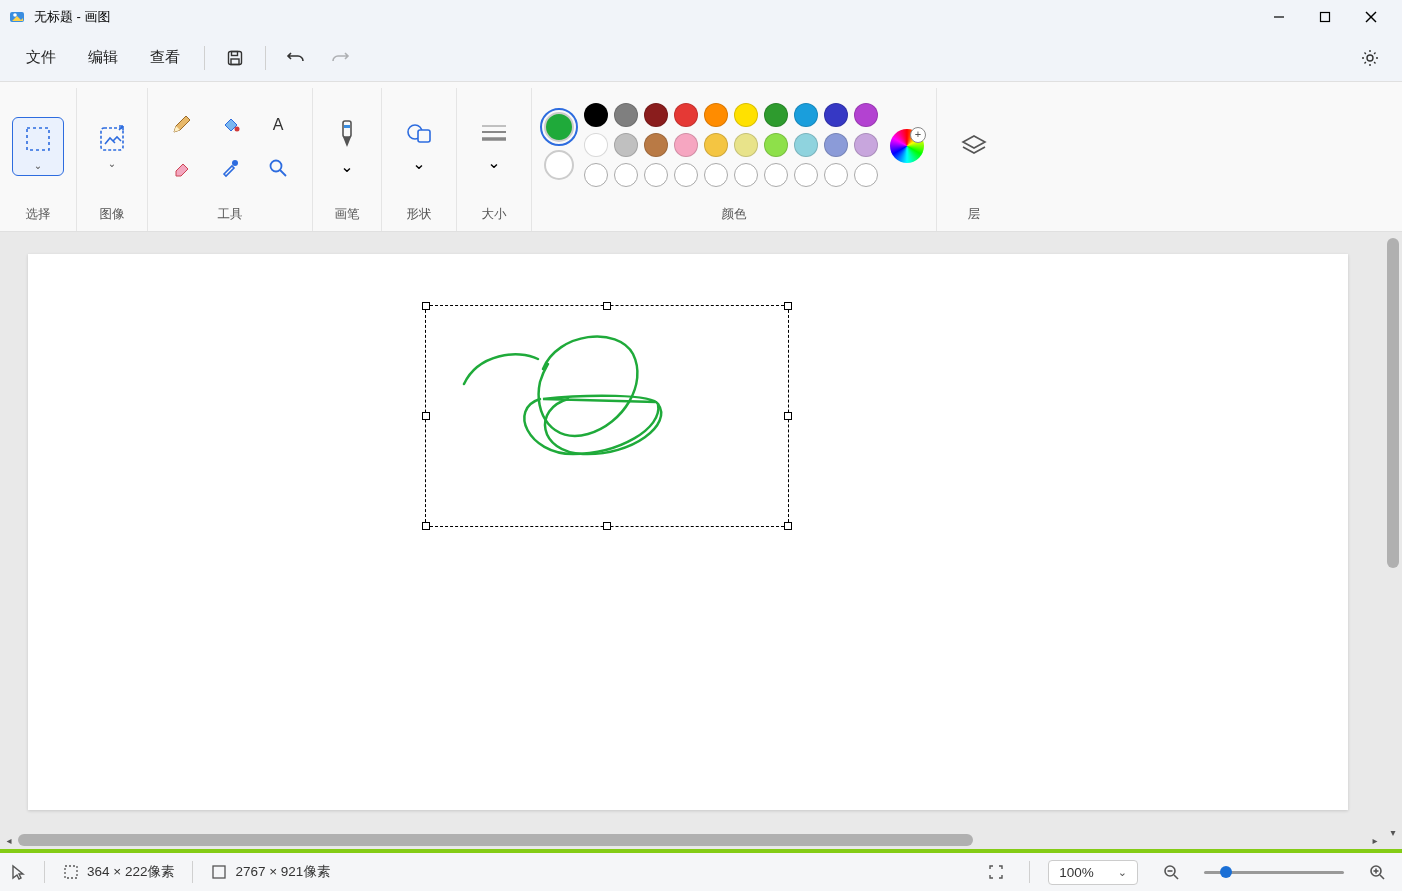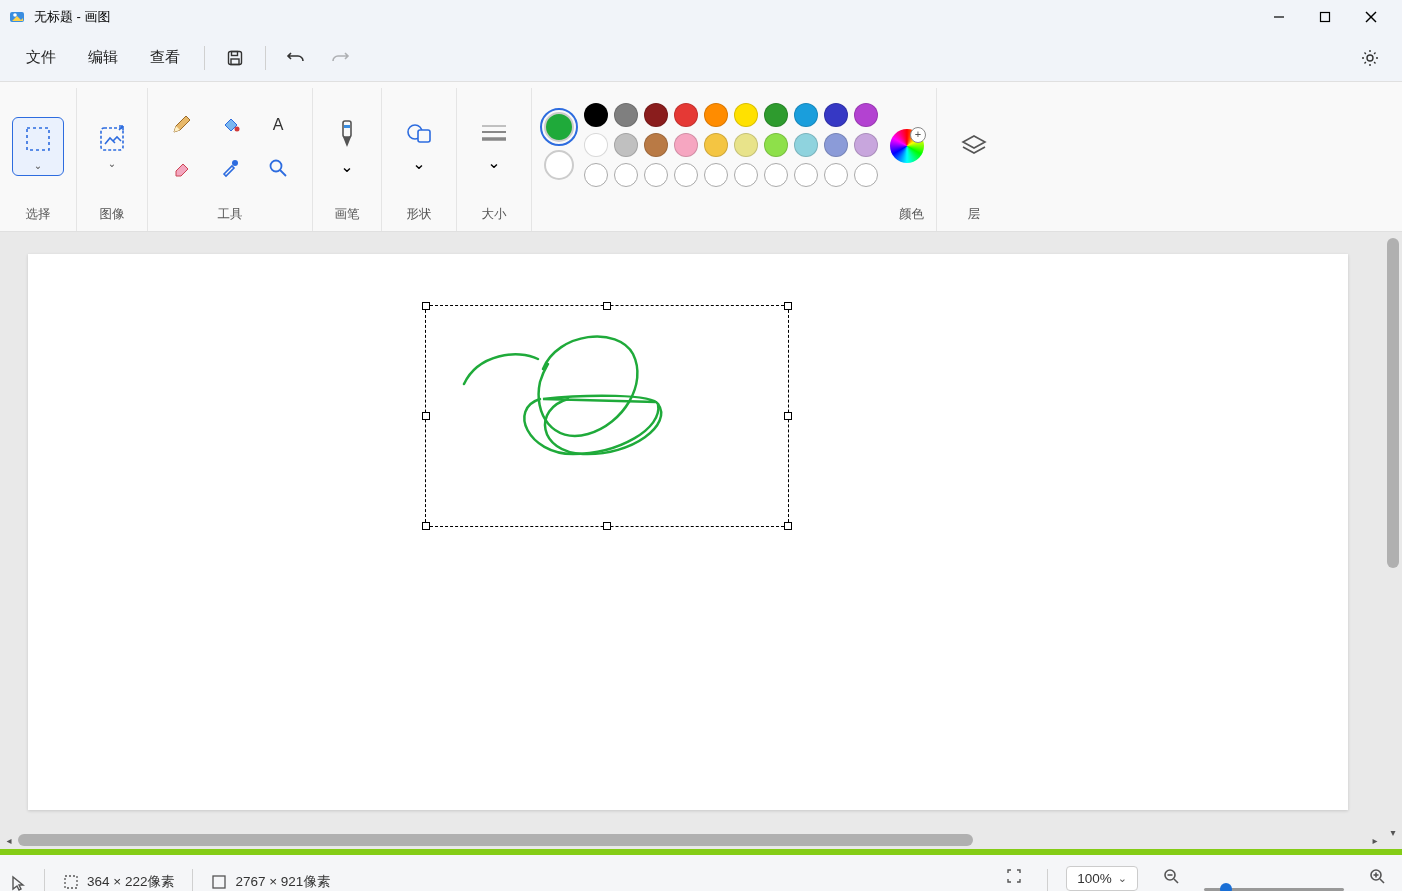--- a/index.html
+++ b/index.html
@@ -55,25 +55,25 @@
 .scroll-v .arrow { position: absolute; left: 0; width: 14px; height: 14px; display: flex; align-items: center; justify-content: center; font-size: 10px; color: #555; }
 .scroll-h { position: absolute; left: 2px; right: 20px; bottom: 2px; height: 14px; }
 .scroll-h .thumb { position: absolute; left: 16px; top: 1px; height: 12px; width: 955px; background: #b0b0b0; border-radius: 6px; }
 .scroll-h .arrow { position: absolute; top: 0; width: 14px; height: 14px; display: flex; align-items: center; justify-content: center; font-size: 10px; color: #555; }
 
 .canvas { position: absolute; left: 28px; top: 22px; width: 1320px; height: 556px; background: #fff; box-shadow: 0 1px 3px rgba(0,0,0,0.15); }
 .selection { position: absolute; border: 1.5px dashed #000; }
 .handle { position: absolute; width: 8px; height: 8px; background: #fff; border: 1px solid #000; }
 
 
-.statusbar { height: 42px; background: #f5f6f8; border-top: 6px solid #84cc16; display: flex; align-items: flex-end; padding: 0 10px; gap: 18px; font-size: 13.5px; color: #333; }
+.statusbar { height: 42px; background: #f5f6f8; border-top: 4px solid #84cc16; display: flex; align-items: center; padding: 0 10px; gap: 18px; font-size: 13.5px; color: #333; }
 .status-sep { width: 1px; height: 22px; background: #d0d0d0; }
 .status-item { display: flex; align-items: center; gap: 8px; }
 .statusbar .spacer { flex: 1; }
-.zoom-combo { display: flex; align-items: center; gap: 6px; border: 1px solid #ccc; border-radius: 4px; padding: 4px 10px; background: #fff; }
+.zoom-combo { display: flex; align-items: center; gap: 24px; border: 1px solid #ccc; border-radius: 4px; padding: 4px 10px; background: #fff; }
 .zoom-slider { display: flex; align-items: center; gap: 0; width: 140px; }
 .zoom-slider .track { flex: 1; height: 3px; background: #999; position: relative; border-radius: 2px; }
 .zoom-slider .knob { position: absolute; left: 16px; top: -5px; width: 12px; height: 12px; background: #1a6fd6; border-radius: 50%; }
 .sq-btn { width: 30px; height: 30px; display: flex; align-items: center; justify-content: center; border-radius: 4px; cursor: default; }
 
 svg { display: block; }
 </style>
 </head>
 <body>
 
@@ -240,21 +240,21 @@
             <line x1="3" y1="5" x2="27" y2="5" stroke-width="1"></line>
             <line x1="3" y1="11" x2="27" y2="11" stroke-width="2"></line>
             <line x1="3" y1="18" x2="27" y2="18" stroke-width="3.5"></line>
           </svg>
         <span class="chev">⌄</span>
       </div>
     </div>
     <div class="group-label">大小</div>
   </div>
 
-  <div class="group" style="flex:0 0 auto;align-items:flex-end;">
+  <div class="group" style="flex:0 0 auto;">
     <div class="group-body">
       <div class="color-area">
         <div class="primary-stack">
           <div class="swatch-big active" id="primary-swatch" style="background: rgb(31, 170, 58);"></div>
           <div class="swatch-big" id="secondary-swatch" style="background: rgb(255, 255, 255);"></div>
         </div>
         <div class="palette" id="palette">
             <div class="swatch" style="background: rgb(0, 0, 0);"></div>
             <div class="swatch" style="background: rgb(127, 127, 127);"></div>
             <div class="swatch" style="background: rgb(138, 29, 29);"></div>

